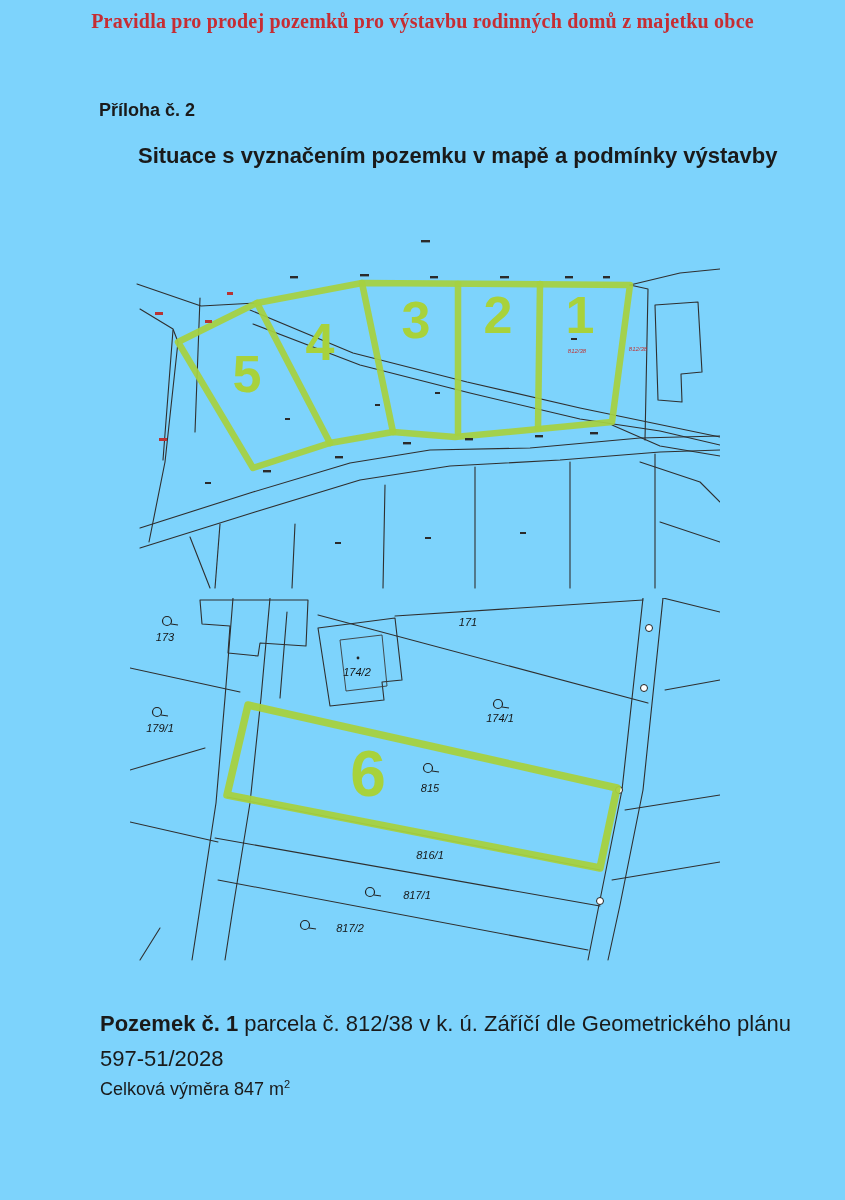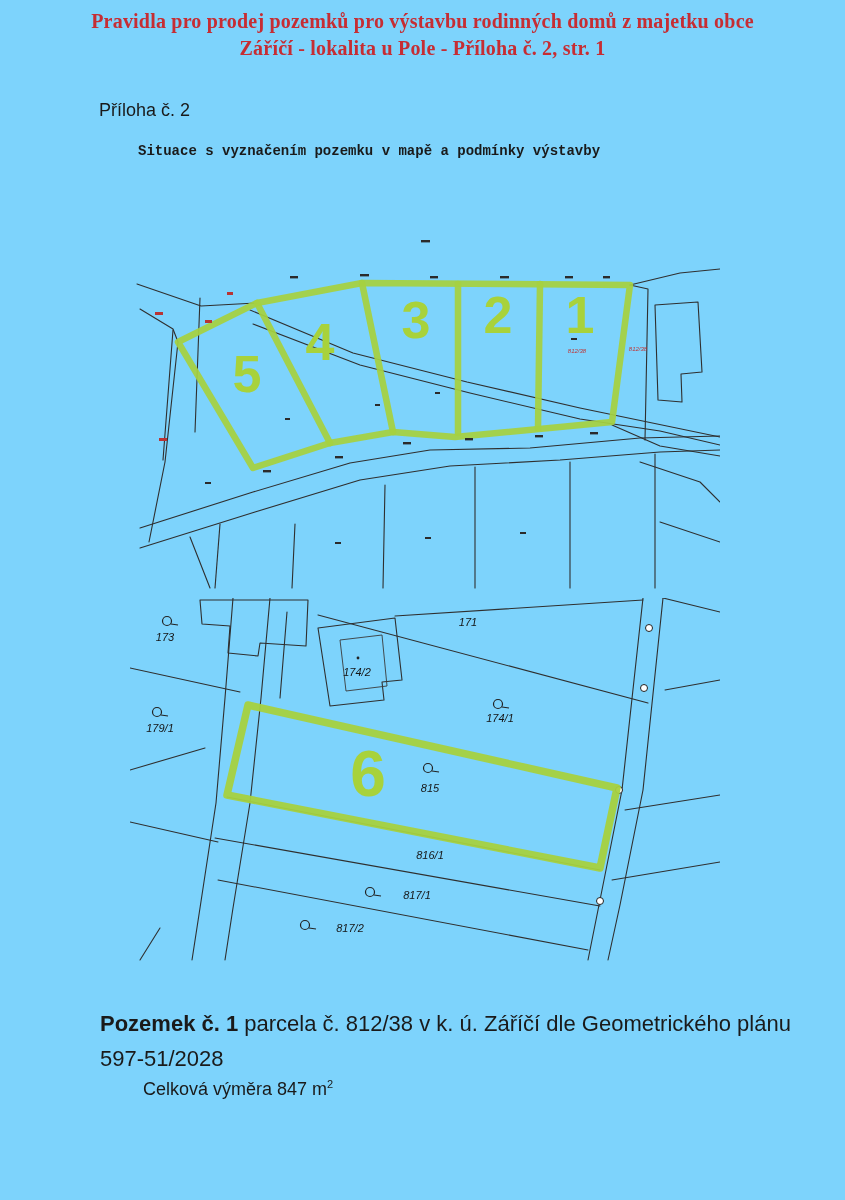--- a/index.html
+++ b/index.html
@@ -1,49 +1,48 @@
 <!DOCTYPE html>
 <html><head>
 <meta charset="utf-8">
 <style>
   html,body{margin:0;padding:0;background:#ffffff;}
   .page{position:relative;width:845px;height:1200px;background:#7dd3fc;overflow:hidden;
         font-family:"Liberation Sans",sans-serif;color:#1a1a1a;}
   .doc-title{position:absolute;top:8px;left:0;width:845px;text-align:center;
              font-family:"Liberation Serif",serif;font-weight:bold;font-size:20px;
              line-height:27px;color:#c62d33;letter-spacing:.2px;}
-  .h-attachment{position:absolute;left:99px;top:100px;font-size:18px;font-weight:normal;}
-  .h-section{position:absolute;left:138px;top:143px;font-size:14px;font-weight:bold;font-family:Liberation Mono, monospace;}
+  .h-attachment{position:absolute;left:99px;top:100px;font-size:18px;font-weight:bold;}
+  .h-section{position:absolute;left:138px;top:143px;font-size:22px;font-weight:bold;}
   .map{position:absolute;}
   #map-top{left:135px;top:232px;}
   #map-bottom{left:130px;top:598px;}
   .caption{position:absolute;left:100px;top:1006px;font-size:22px;line-height:35px;}
   .caption b{font-weight:bold;}
-  .area-line{position:absolute;left:100px;top:1078px;font-size:18px;margin-left:43px;}
+  .area-line{position:absolute;left:100px;top:1078px;font-size:18px;}
   .area-line sup{font-size:11px;}
   
   .blk{stroke:#2f2f2f;stroke-width:1.1;fill:none;stroke-linejoin:round;stroke-linecap:round;}
   .blk-thin{stroke:#3a3a3a;stroke-width:0.9;fill:none;}
   .grn{stroke:#a6d13f;stroke-width:6.5;fill:none;stroke-linejoin:round;stroke-linecap:round;opacity:.93;}
   .grn-b{stroke:#a6d13f;stroke-width:7.5;fill:none;stroke-linejoin:round;stroke-linecap:round;opacity:.95;}
   .plot-num{fill:#a8d23b;font-family:"Liberation Sans",sans-serif;font-weight:bold;text-anchor:middle;}
   .map-label{fill:#151515;font-family:"Liberation Sans",sans-serif;font-size:11px;font-style:italic;text-anchor:middle;}
   .red-label{fill:#c03030;font-family:"Liberation Sans",sans-serif;font-size:6px;font-style:italic;text-anchor:middle;}
   .tick{fill:#2b2b2b;}
   .tick-red{fill:#b83434;}
   .ptmark{stroke:#222;fill:#ffffff;stroke-width:1;}
 </style>
 </head>
 <body>
 
 <div class="page">
 
   <div class="doc-title">
     <div>Pravidla pro prodej pozemků pro výstavbu rodinných domů z majetku obce</div>
-    <div>Záříčí - lokalita u Pole - Příloha č. 2, str. 1</div>
   </div>
 
   <div class="h-attachment">Příloha č. 2</div>
   <div class="h-section">Situace s vyznačením pozemku v mapě a podmínky výstavby</div>
 
   <svg id="map-top" class="map" width="585" height="360" viewBox="0 0 585 360">
     <g>
       <path class="blk" d="M2,52 L66,74 L122,71"></path>
       <path class="blk" d="M5,77 L38,97 L43,110"></path>
       <path class="blk" d="M115,78 L218,121 L332,150 L445,176 L585,205"></path>

